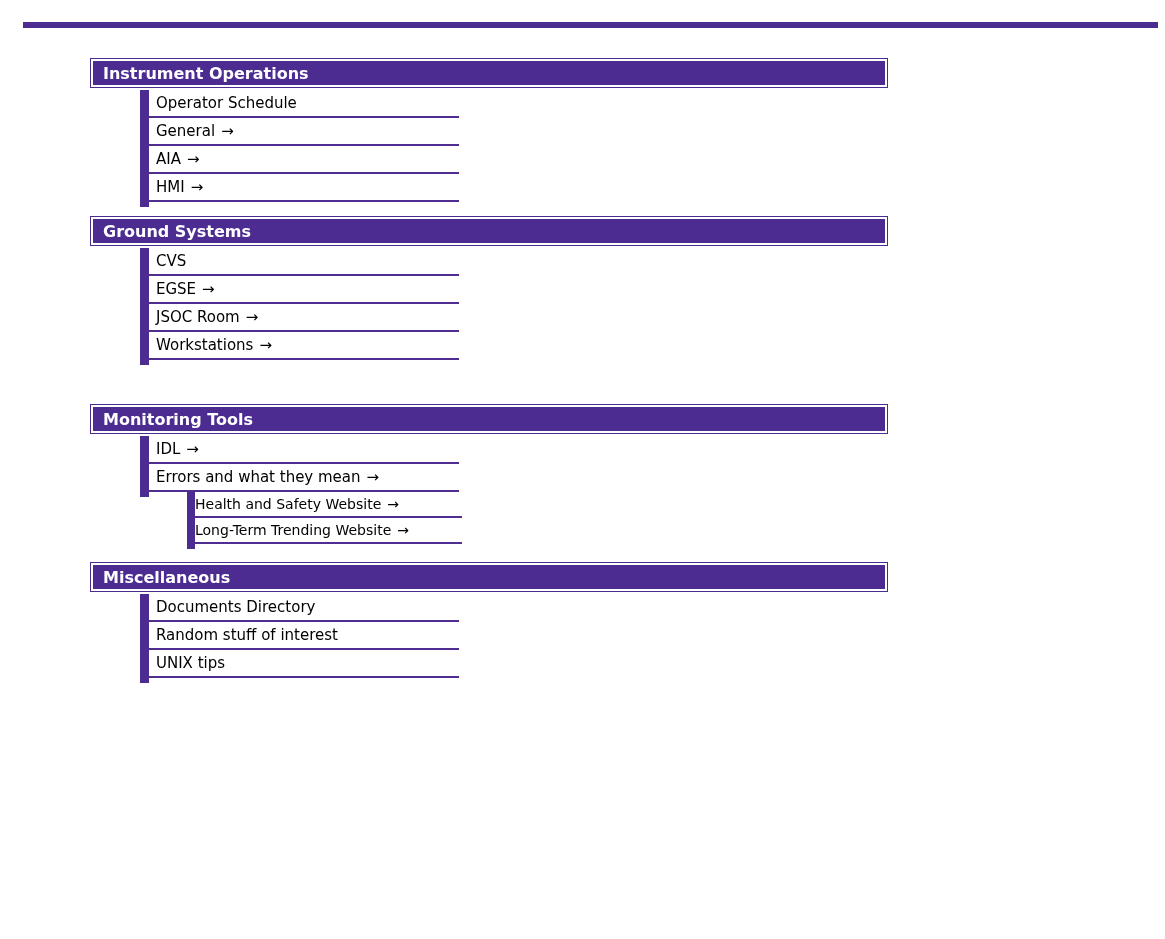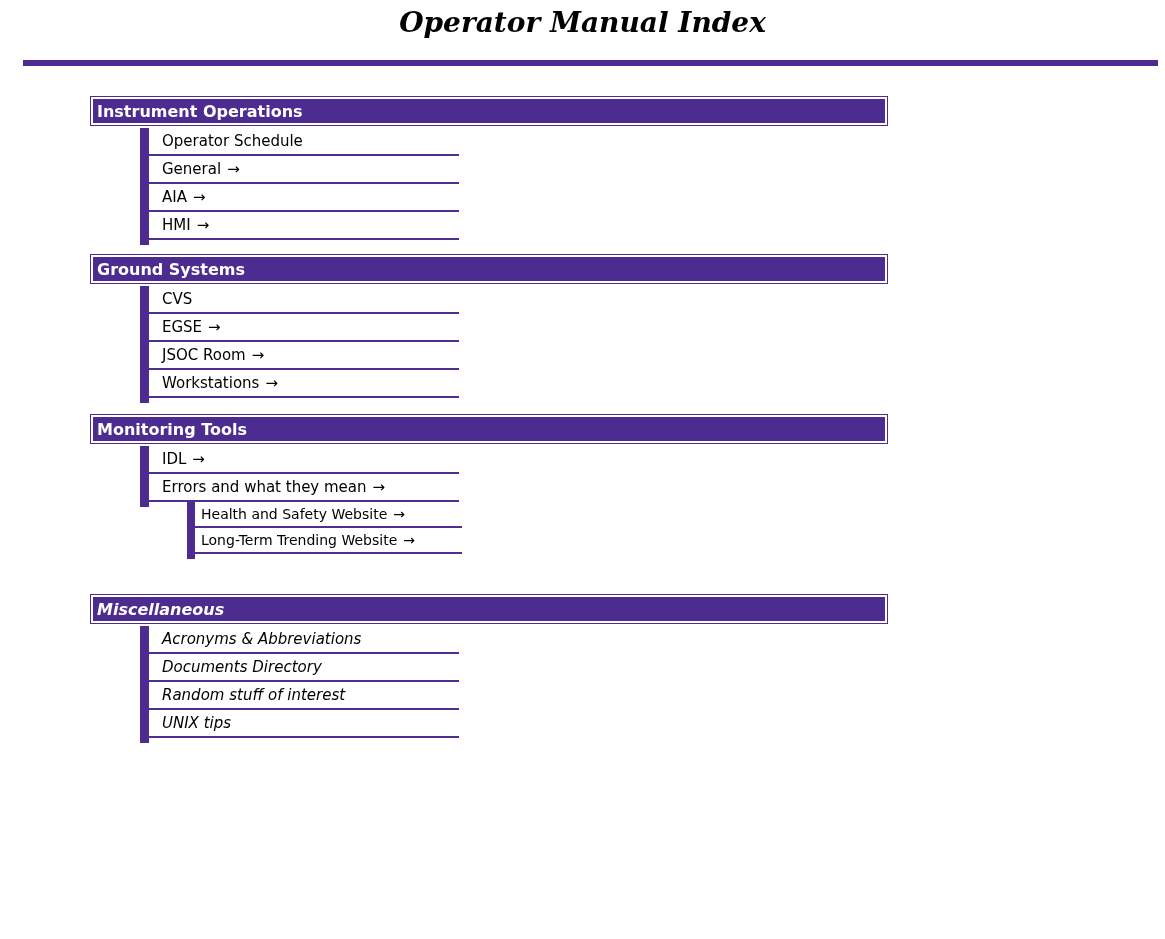--- a/index.html
+++ b/index.html
@@ -29,30 +29,30 @@
     color:#000;
   }
   .top-rule{
     height:6px;
     background:var(--purple);
     margin:22px 7px 0 23px;
   }
   .sections{margin-left:90px;width:798px;}
   .menu-section{margin-top:14px;}
   .menu-section.first{margin-top:30px;}
-  .menu-section.s3{margin-top:16px;text-align:right;}
-  .menu-section.s4{margin-top:40px;font-style:italic;}
+  .menu-section.s3{margin-top:44px;text-align:right;}
+  .menu-section.s4{margin-top:18px;}
   .section-header{
     box-sizing:border-box;
     height:30px;width:798px;
     background:var(--purple);
     border:1px solid var(--purple);
     box-shadow:inset 0 0 0 2px #ffffff;
     display:flex;align-items:center;
-    padding-left:6px;
+    padding-left:12px;
     color:var(--header-text);
     font-weight:bold;
     font-size:16px;
   }
   .menu-list{
     margin-left:50px;
     margin-top:2px;
     width:319px;
   }
   .menu-list::after{
@@ -60,52 +60,51 @@
     width:9px;height:5px;
     background:var(--purple);
     margin-bottom:-5px;
   }
   .menu-item{
     box-sizing:border-box;
     height:28px;
     border-left:9px solid var(--purple);
     border-bottom:2px solid var(--line);
     display:flex;align-items:center;
-    padding-left:13px;
+    padding-left:7px;
     font-size:15px;
     cursor:pointer;
   }
   .sub-list{
     margin-left:97px;
     width:275px;
   }
   .sub-list::after{
     content:"";display:block;
     width:8px;height:5px;
     background:var(--purple);
     margin-bottom:-5px;
   }
   .sub-item{
     box-sizing:border-box;
     height:26px;
     border-left:8px solid var(--purple);
     border-bottom:2px solid var(--line);
     display:flex;align-items:center;
-    padding-left:6px;
+    padding-left:0;
     font-size:14px;
     cursor:pointer;
   }
   .arrow{margin-left:6px;}
 </style>
 </head>
 <body>
 
 <div class="page">
 
-  <div class="page-title">Operator Manual Index</div>
   <div class="top-rule"></div>
 
   <div class="sections">
 
     <section class="menu-section first">
       <div class="section-header">
         <span>Instrument Operations</span>
       </div>
       <div class="menu-list">
         <div class="menu-item">
@@ -174,23 +173,20 @@
         </div>
       </div>
     </section>
 
     <section class="menu-section s4">
       <div class="section-header">
         <span>Miscellaneous</span>
       </div>
       <div class="menu-list">
         <div class="menu-item">
-          <span>Acronyms &amp; Abbreviations</span>
-        </div>
-        <div class="menu-item">
           <span>Documents Directory</span>
         </div>
         <div class="menu-item">
           <span>Random stuff of interest</span>
         </div>
         <div class="menu-item">
           <span>UNIX tips</span>
         </div>
       </div>
     </section>

